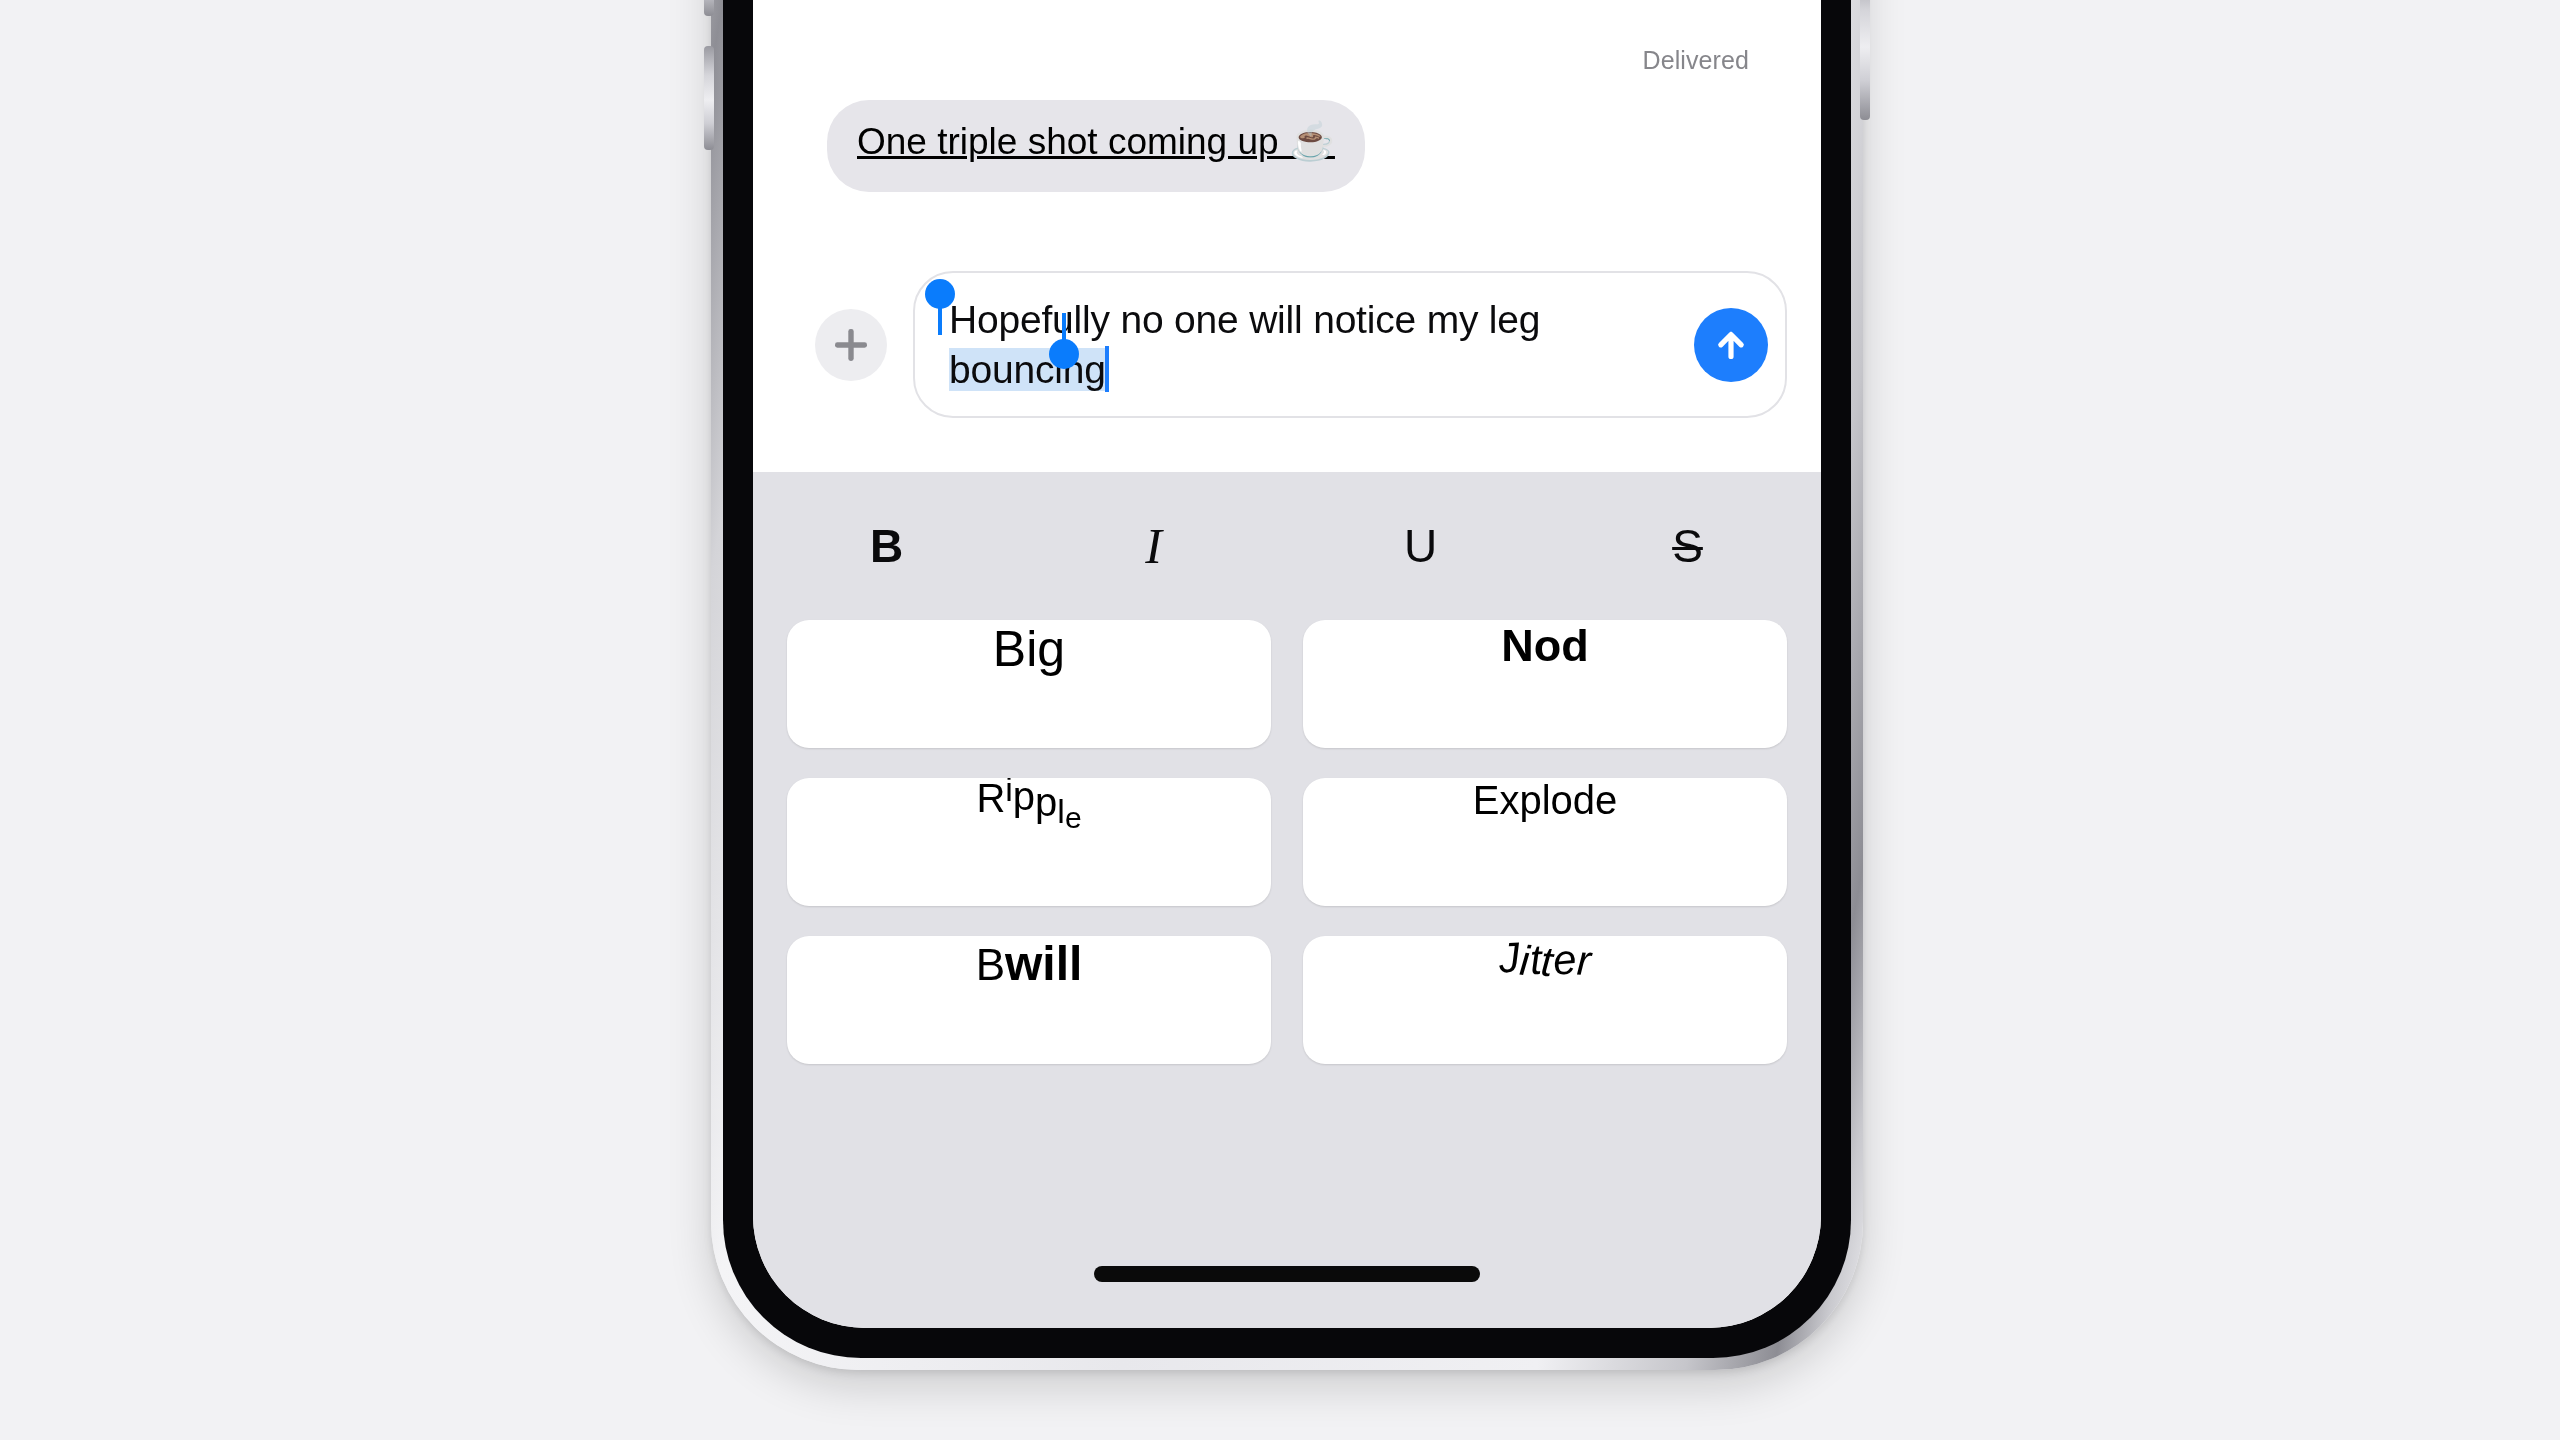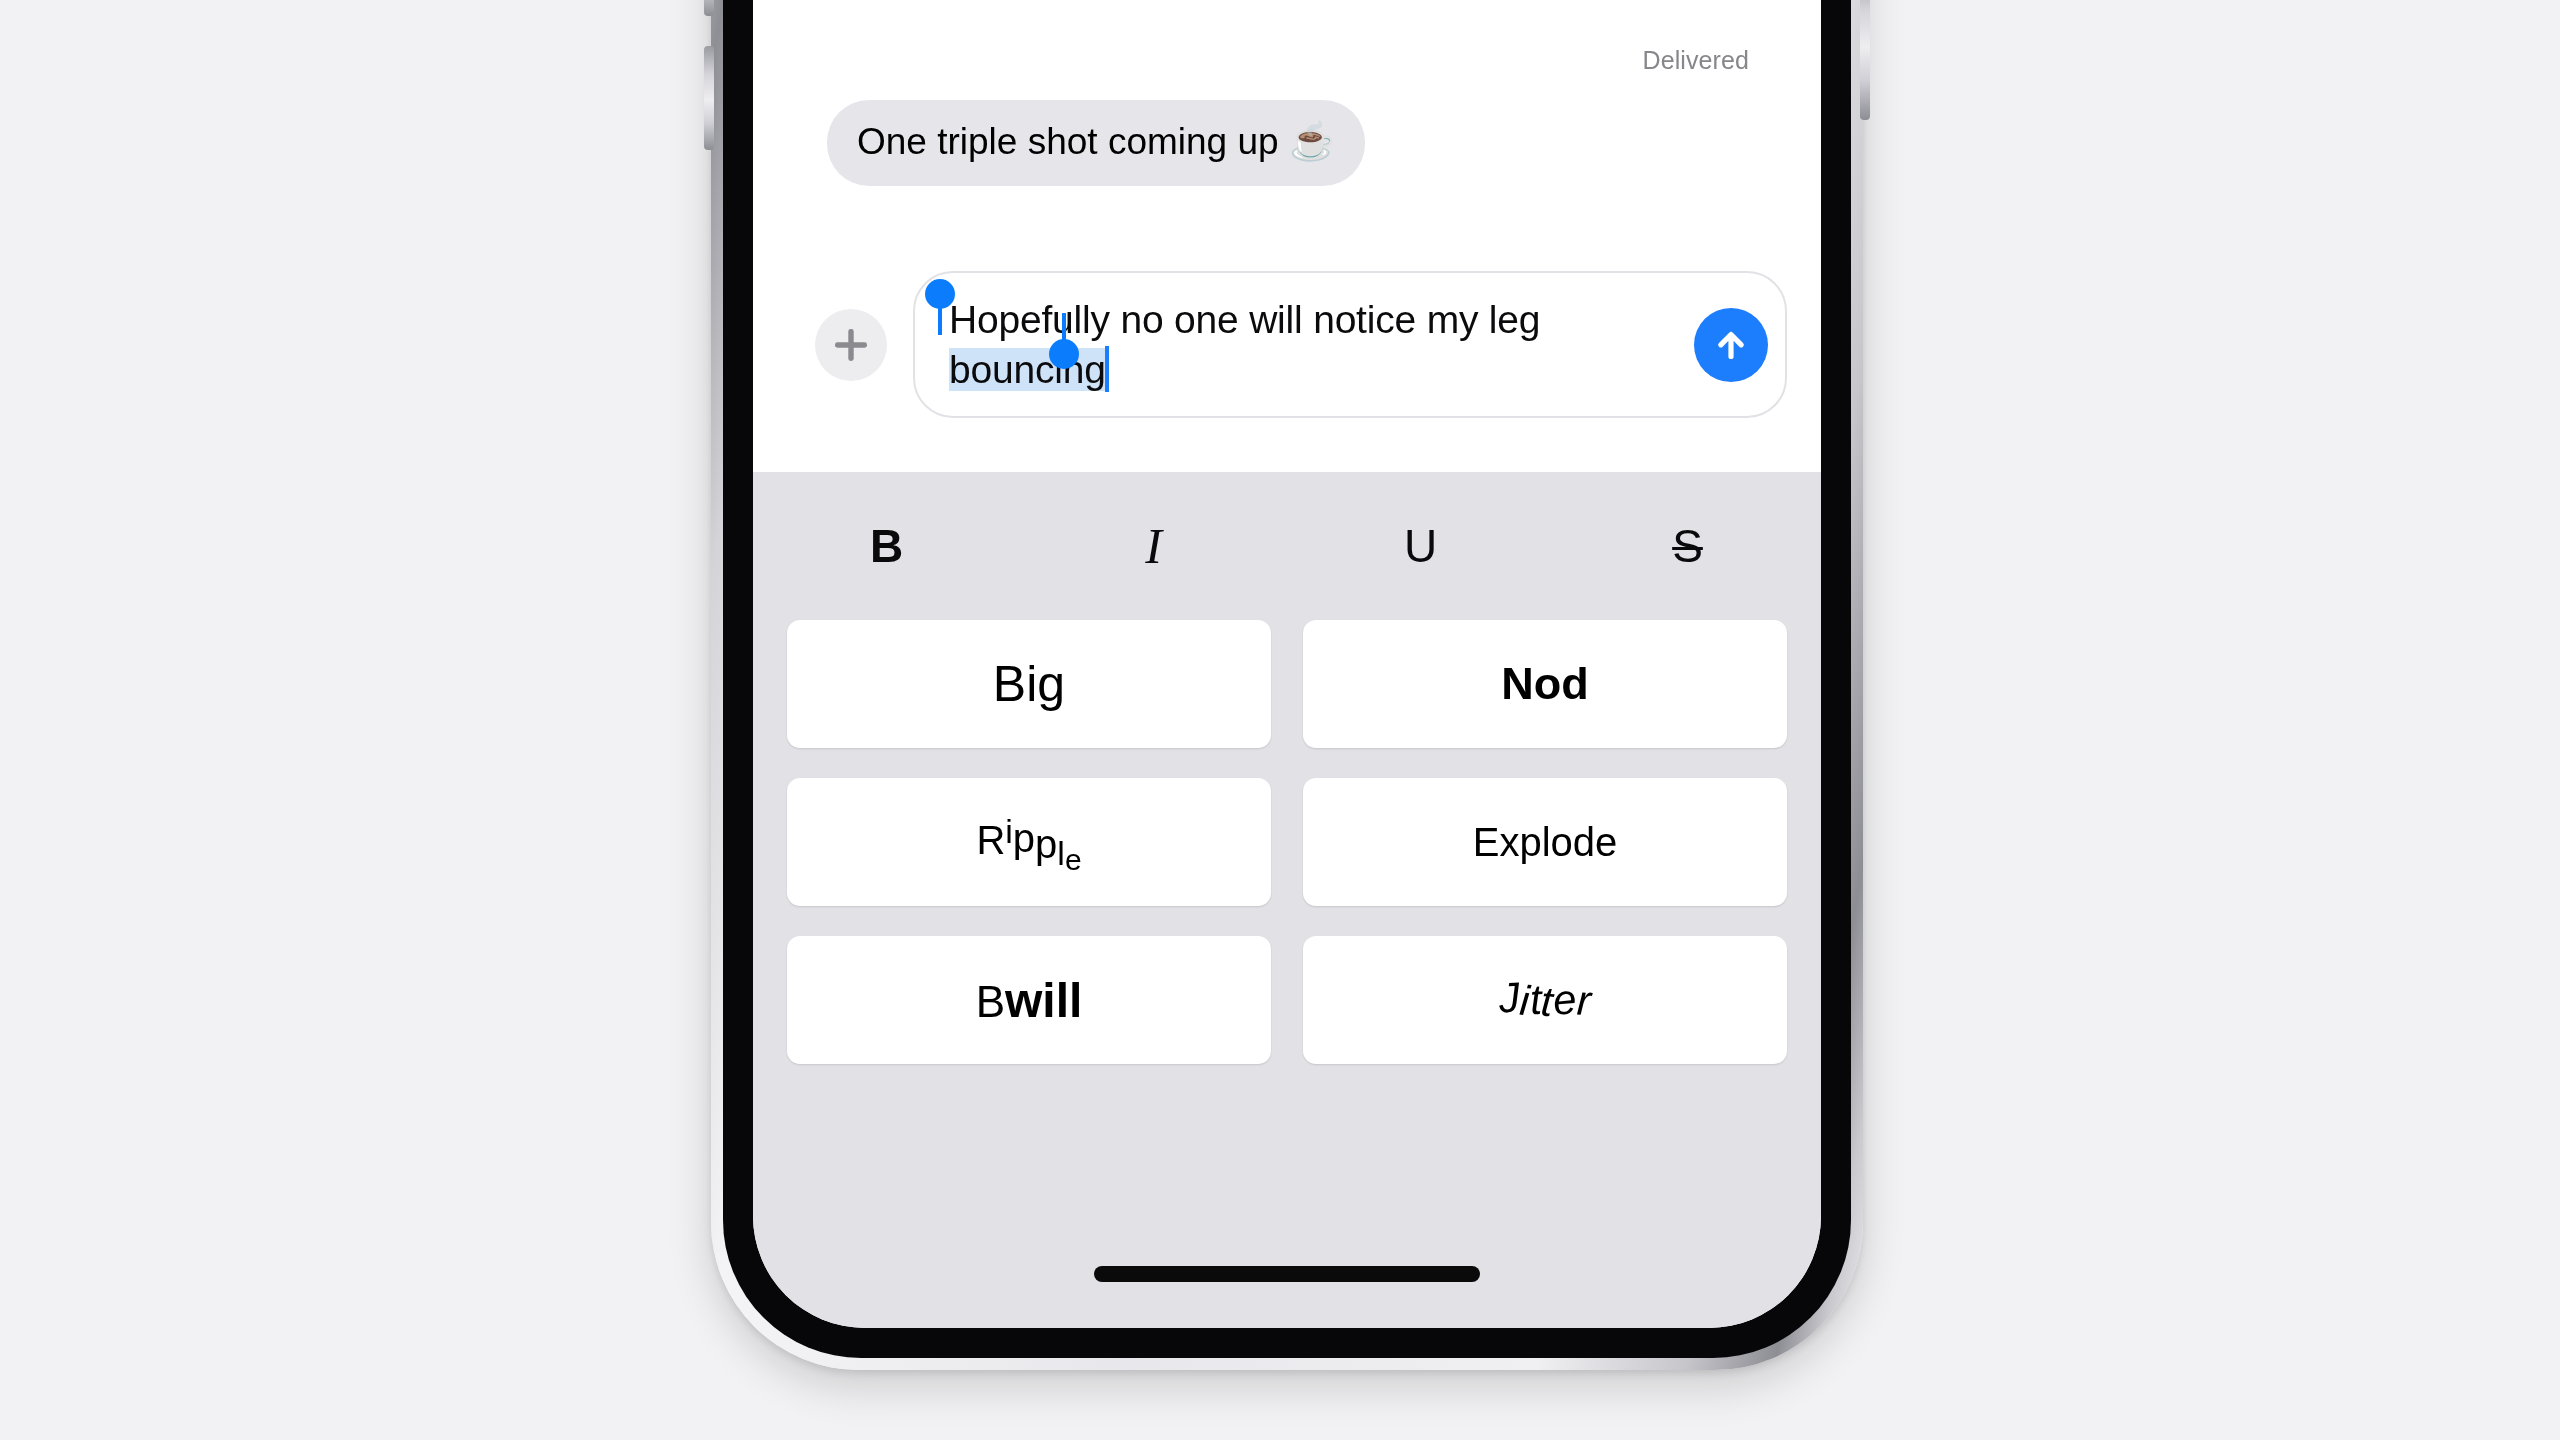--- a/index.html
+++ b/index.html
@@ -77,23 +77,24 @@
     height: 950px;
     background: #ffffff;
   }
 
   .msg-row { position: absolute; width: 100%; }
 
   .bubble {
     display: inline-block;
     font-size: 37px;
     line-height: 1.22;
-    padding: 19px 30px 22px;
+    padding: 19px 30px 28px;
     border-radius: 42px;
     position: relative;
+    text-decoration: underline;
   }
   .bubble.received {
     background: #e6e5ea;
     color: #000;
   }
   .bubble.received::after {
     content:"";
     position:absolute; left:-8px; bottom:0;
     width:32px; height:30px;
     background:#e6e5ea;
@@ -232,23 +233,22 @@
   #effects-grid {
     padding: 0 34px;
     display: grid;
     grid-template-columns: 1fr 1fr;
     grid-auto-rows: 128px;
     column-gap: 32px;
     row-gap: 30px;
   }
   .effect-btn {
     background: #ffffff;
-    border-radius: 13px;
-    display: flex;
-    align-items: center;
+    border-radius: 22px;
+    display: flex;
     justify-content: center;
     font-size: 38px;
     color: #000;
     box-shadow: 0 1px 2px rgba(0,0,0,0.12);
     overflow: hidden;
   }
 
   
   .fx-big    { font-size: 50px; }
   .fx-small  { font-size: 30px; }

